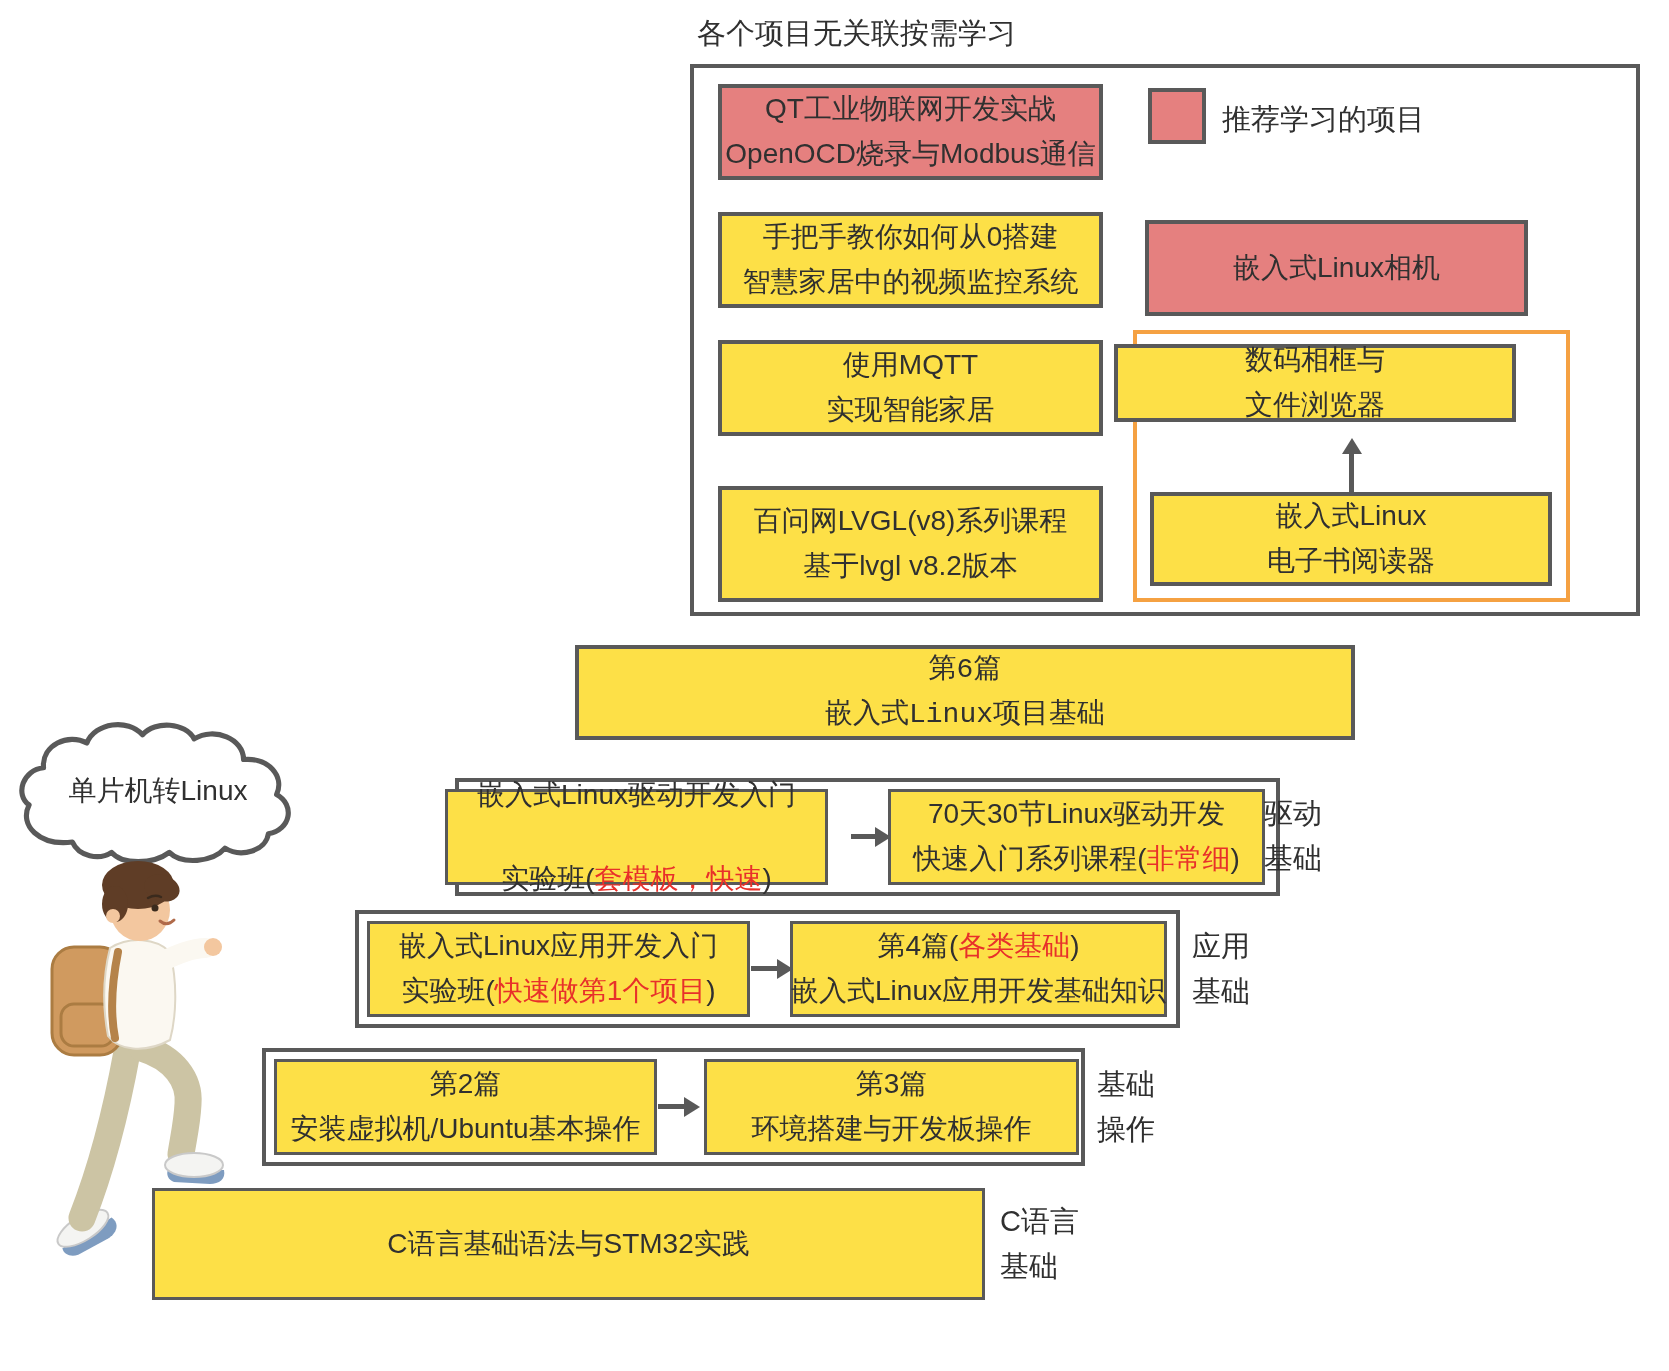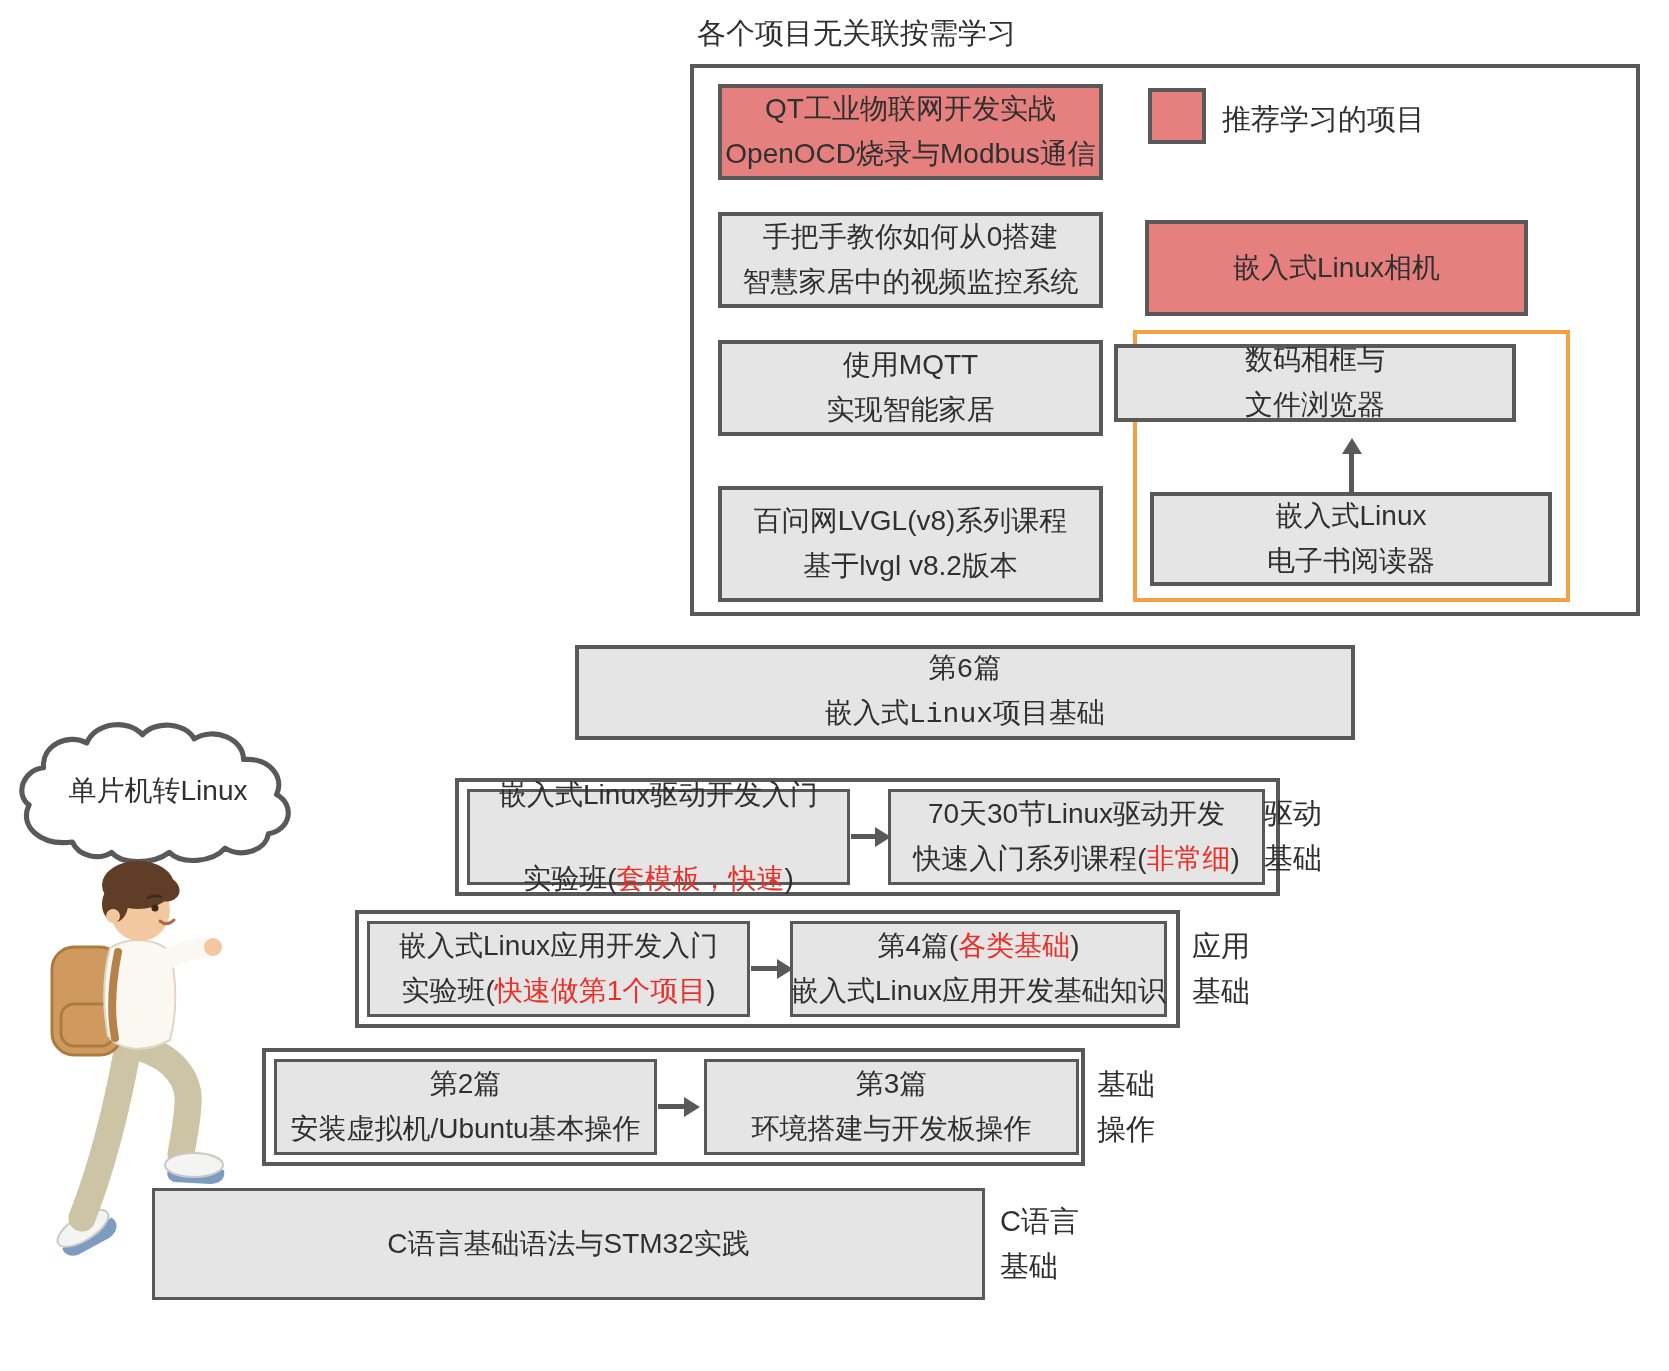--- a/index.html
+++ b/index.html
@@ -6,21 +6,21 @@
   :root{
     --border:#595959; --red-fill:#e5807f; --orange:#f5a142;
     --red-text:#e8302a; --ink:#303030;
   }
   html,body{background:#fff;}
   body{font-family:"Liberation Sans","DejaVu Sans",sans-serif;color:var(--ink);}
   .page{position:relative;width:1669px;height:1371px;background:#fff;overflow:hidden;}
   .title{position:absolute;font-size:29px;color:var(--ink);white-space:nowrap;}
   .group{position:absolute;border:4px solid var(--border);background:#fff;}
   .group.orange{border-color:var(--orange);background:transparent;}
-  .box{position:absolute;border:4px solid var(--border);background:#e5e5e5;
+  .box{position:absolute;border:4px solid var(--border);background:#fde047;
        display:flex;flex-direction:column;align-items:center;justify-content:center;
        text-align:center;font-size:28px;line-height:1.6;}
   .box.thin{border-width:3px;}
   .box.red{background:var(--red-fill);}
   .box .line{white-space:nowrap;}
   .label{position:absolute;font-size:29px;line-height:1.55;color:var(--ink);text-align:left;white-space:nowrap;}
   .rt{color:var(--red-text);}
   .swatch{position:absolute;border:4px solid var(--border);background:var(--red-fill);}
   .arrow-h{position:absolute;height:5px;background:var(--border);}
   .arrow-h::after{content:"";position:absolute;left:100%;top:50%;transform:translateY(-50%);
@@ -80,21 +80,21 @@
     <div class="line">百问网LVGL(v8)系列课程</div>
     <div class="line">基于lvgl v8.2版本</div>
   </div>
 
   <div class="box" style="left:575px;top:645px;width:780px;height:95px;font-family:Liberation Mono, monospace;">
     <div class="line">第6篇</div>
     <div class="line">嵌入式Linux项目基础</div>
   </div>
 
   <div class="group" style="left:455px;top:778px;width:825px;height:118px;"></div>
-  <div class="box thin" style="left:467px;top:789px;width:383px;height:96px;gap:39px;">
+  <div class="box thin" style="left:445px;top:789px;width:383px;height:96px;gap:39px;">
     <div class="line">嵌入式Linux驱动开发入门</div>
     <div class="line"><span>实验班(</span><span class="rt">套模板，快速</span><span>)</span></div>
   </div>
   <div class="arrow-h" style="left:851px;top:834px;width:24px;"></div>
   <div class="box thin" style="left:888px;top:789px;width:377px;height:96px;">
     <div class="line">70天30节Linux驱动开发</div>
     <div class="line"><span>快速入门系列课程(</span><span class="rt">非常细</span><span>)</span></div>
   </div>
   <div class="label" style="left:1264px;top:791px;">
     <div>驱动</div>

